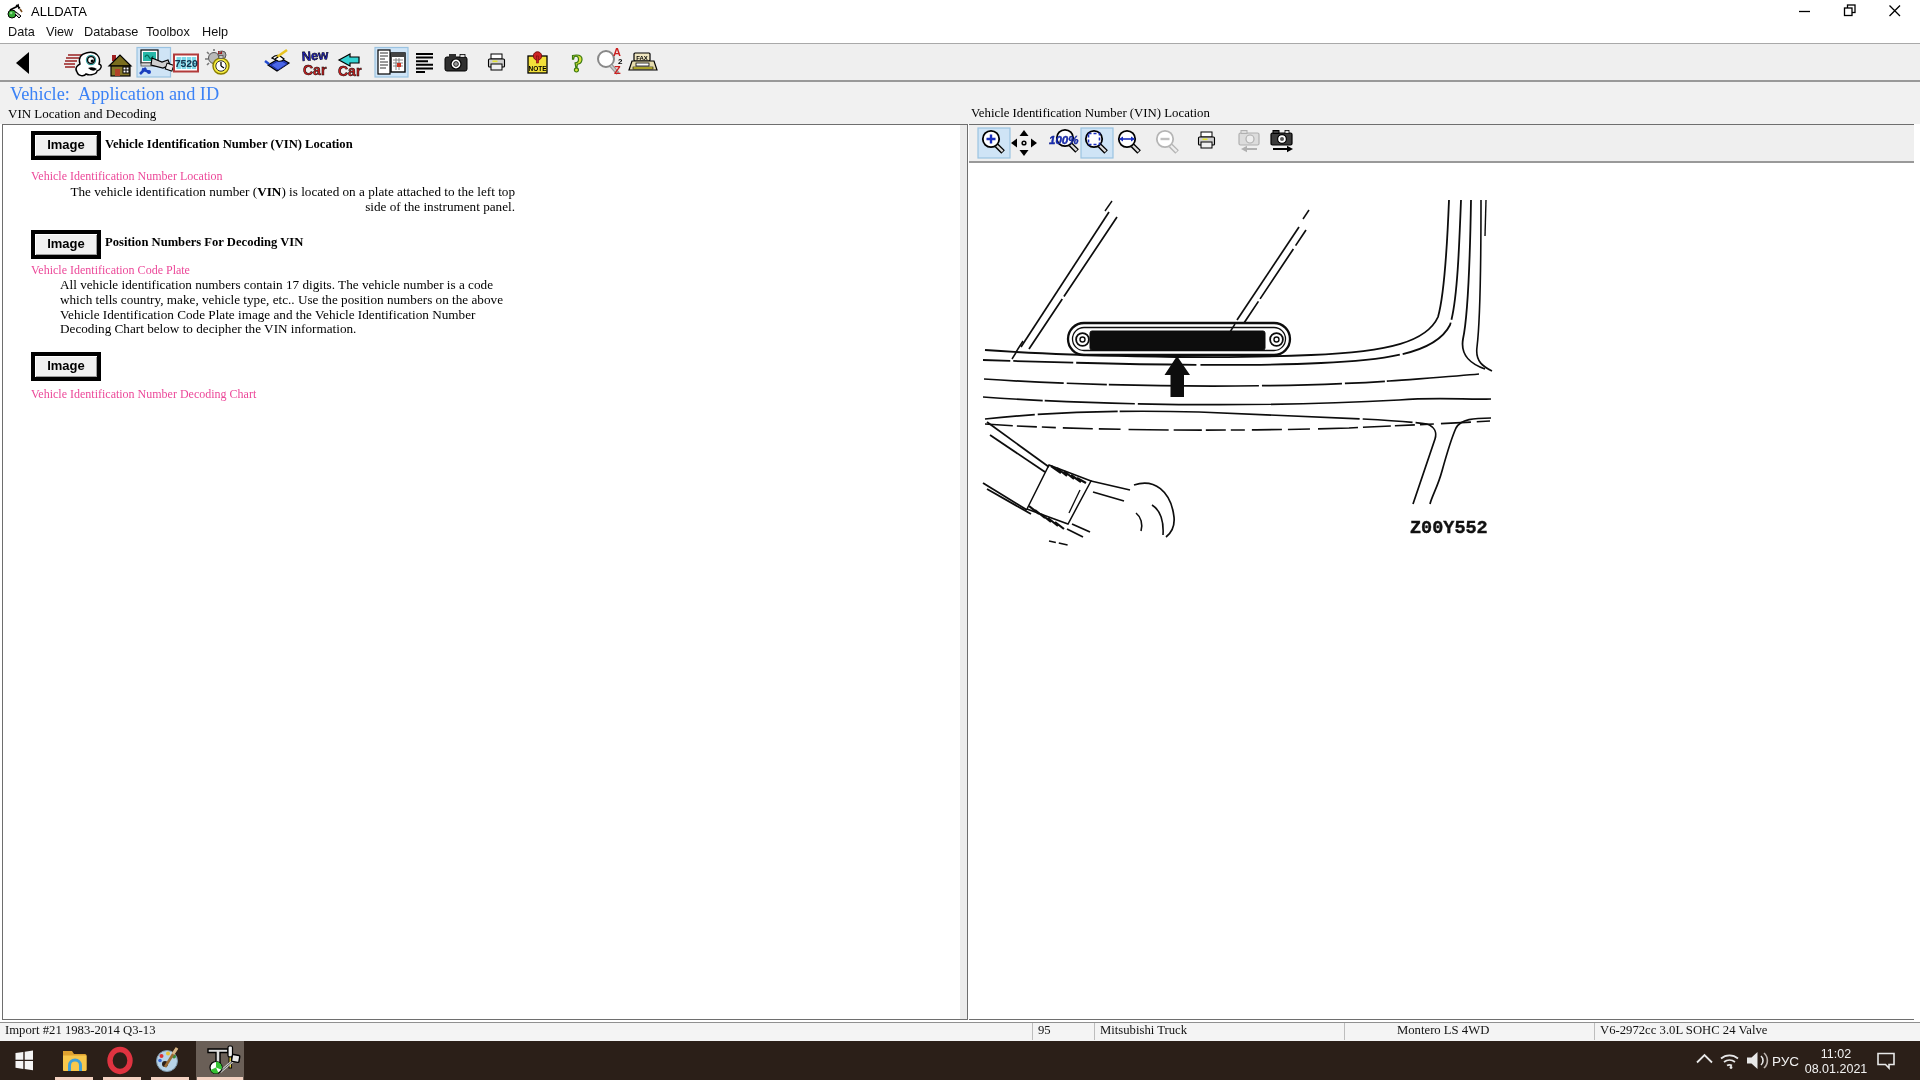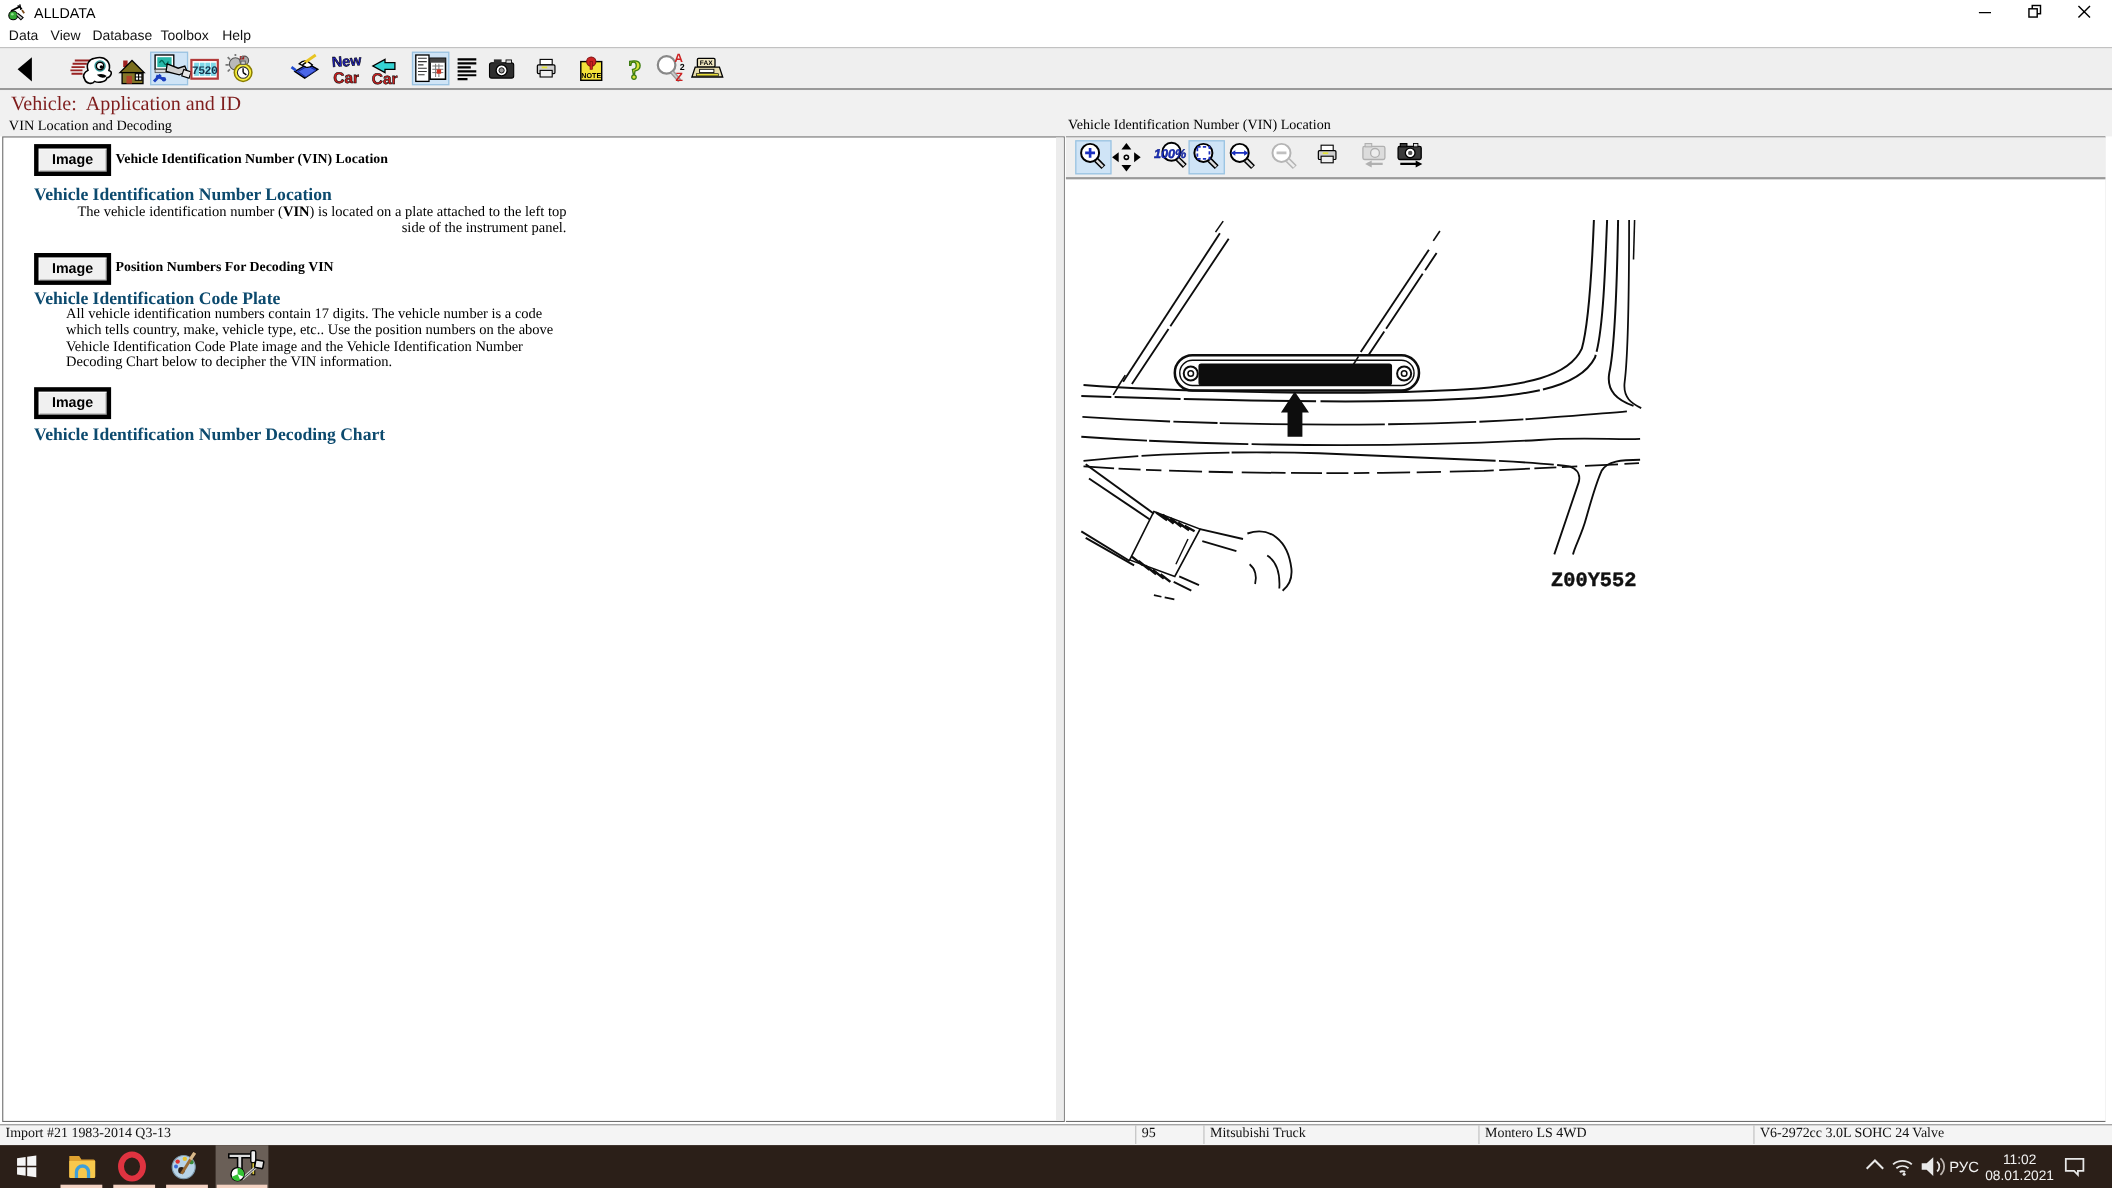--- a/index.html
+++ b/index.html
@@ -5,31 +5,31 @@
   html,body{margin:0;padding:0;width:1920px;height:1080px;overflow:hidden;background:#fff;}
   body{font-family:"Liberation Sans",sans-serif;}
   .abs{position:absolute;}
   .serif{font-family:"Liberation Serif",serif;}
   
   #titlebar{left:0;top:0;width:1920px;height:23px;background:#ffffff;}
   #menubar{left:0;top:23px;width:1920px;height:20px;background:#ffffff;border-bottom:1px solid #a9a9a9;}
   .menuitem{position:absolute;top:24.5px;font-size:12.7px;color:#111;}
   #toolbar{left:0;top:44px;width:1920px;height:38px;background:#efefef;border-bottom:2px solid #999999;box-sizing:border-box;}
   #headerband{left:0;top:82px;width:1920px;height:42px;background:#f1f1f1;}
-  #h1txt{left:10px;top:84px;font-size:18.3px;color:#7f1d1d;}
+  #h1txt{left:10px;top:84px;font-size:18.3px;color:#3b82f6;}
   #h2txt{left:8px;top:106px;font-size:13px;color:#000;text-align:right;}
   #h3txt{left:971px;top:106px;font-size:12.8px;color:#000;}
   
   #leftpanel{left:2px;top:124px;width:966px;height:896px;background:#fff;border:1px solid #6e6e6e;box-sizing:border-box;}
   #lpscroll{left:960px;top:125px;width:7px;height:894px;background:#ececec;}
   #rightpanel{left:969px;top:124px;width:945px;height:896px;background:#fff;border-top:1px solid #6e6e6e;border-bottom:1px solid #6e6e6e;box-sizing:border-box;}
   #rtoolbar{left:969px;top:125px;width:945px;height:38px;background:#efefef;border-bottom:2px solid #999999;box-sizing:border-box;}
   .imgbtn{position:absolute;width:62px;height:21px;background:#f0f0f0;border:4px solid #000000;box-shadow:inset 1px 1px 0 #ffffff,inset -1px -1px 0 #9d9d9d;text-align:center;font-weight:bold;font-size:13px;line-height:20px;color:#000;}
   .btnlabel{position:absolute;font-family:"Liberation Serif",serif;font-weight:bold;font-size:12.6px;color:#000;}
-  .bhead{position:absolute;font-family:"Liberation Serif",serif;font-weight:bold;font-size:16px;color:#0c4a6e;}
+  .bhead{position:absolute;font-family:"Liberation Serif",serif;font-weight:normal;font-size:12px;color:#ec4899;}
   .btext{position:absolute;font-family:"Liberation Serif",serif;font-size:13.2px;color:#000;line-height:14.8px;}
   
   #statusbar{left:0;top:1022px;width:1920px;height:19px;background:#f4f4f4;border-top:1px solid #909090;box-sizing:border-box;}
   .stxt{position:absolute;top:1023px;font-family:"Liberation Serif",serif;font-size:12.7px;color:#111;}
   
   #taskbar{left:0;top:1041px;width:1920px;height:39px;background:#2b1f18;}
   .ul{position:absolute;top:1077px;height:3px;background:#f3d2c2;}
 </style>
 </head>
 <body>
@@ -338,21 +338,21 @@
   <polygon points="208,165 195.5,184 201.5,184 201.5,206 215,206 215,184 221,184" fill="#0d0d0d" stroke="none"></polygon>
 
   <text x="441" y="342" font-size="18.5" font-weight="bold" fill="#111" stroke="#111" stroke-width="0.4" font-family="Liberation Mono,monospace" letter-spacing="0">Z00Y552</text>
 </svg>
 </div>
 
 <div class="abs" id="statusbar"></div>
 <div class="stxt" style="left:5px;">Import #21 1983-2014 Q3-13</div>
 <div class="stxt" style="left:1038px;">95</div>
 <div class="stxt" style="left:1100px;">Mitsubishi Truck</div>
-<div class="stxt" style="left:1350px;">Montero LS 4WD</div>
+<div class="stxt" style="left:1397px;">Montero LS 4WD</div>
 <div class="stxt" style="left:1600px;">V6-2972cc 3.0L SOHC 24 Valve</div>
 
 <div class="abs" style="left:1032px;top:1023px;width:1px;height:17px;background:#bdbdbd;"></div>
 <div class="abs" style="left:1094px;top:1023px;width:1px;height:17px;background:#bdbdbd;"></div>
 <div class="abs" style="left:1344px;top:1023px;width:1px;height:17px;background:#bdbdbd;"></div>
 <div class="abs" style="left:1594px;top:1023px;width:1px;height:17px;background:#bdbdbd;"></div>
 
 <div class="abs" id="taskbar"></div>
 <div class="abs" style="left:196px;top:1041px;width:48px;height:39px;background:#6a5f57;"></div>
 <div class="ul" style="left:55px;width:38px;"></div>

